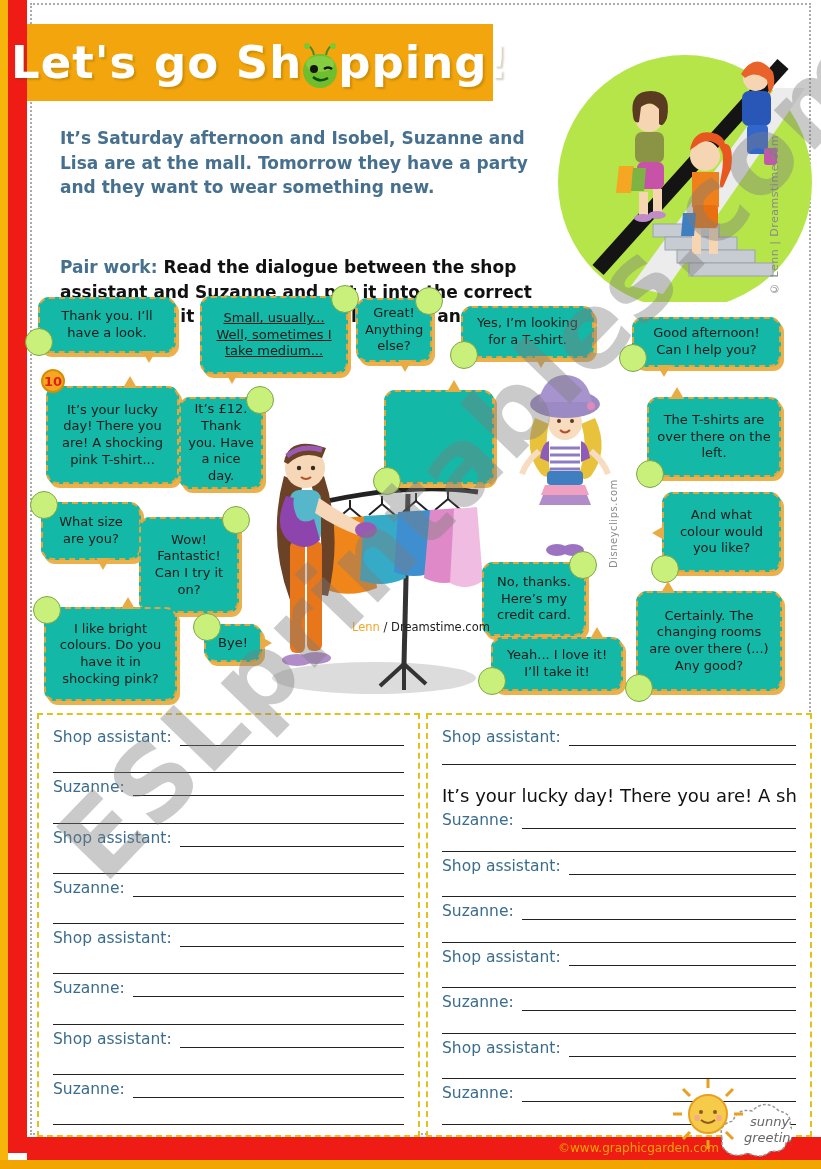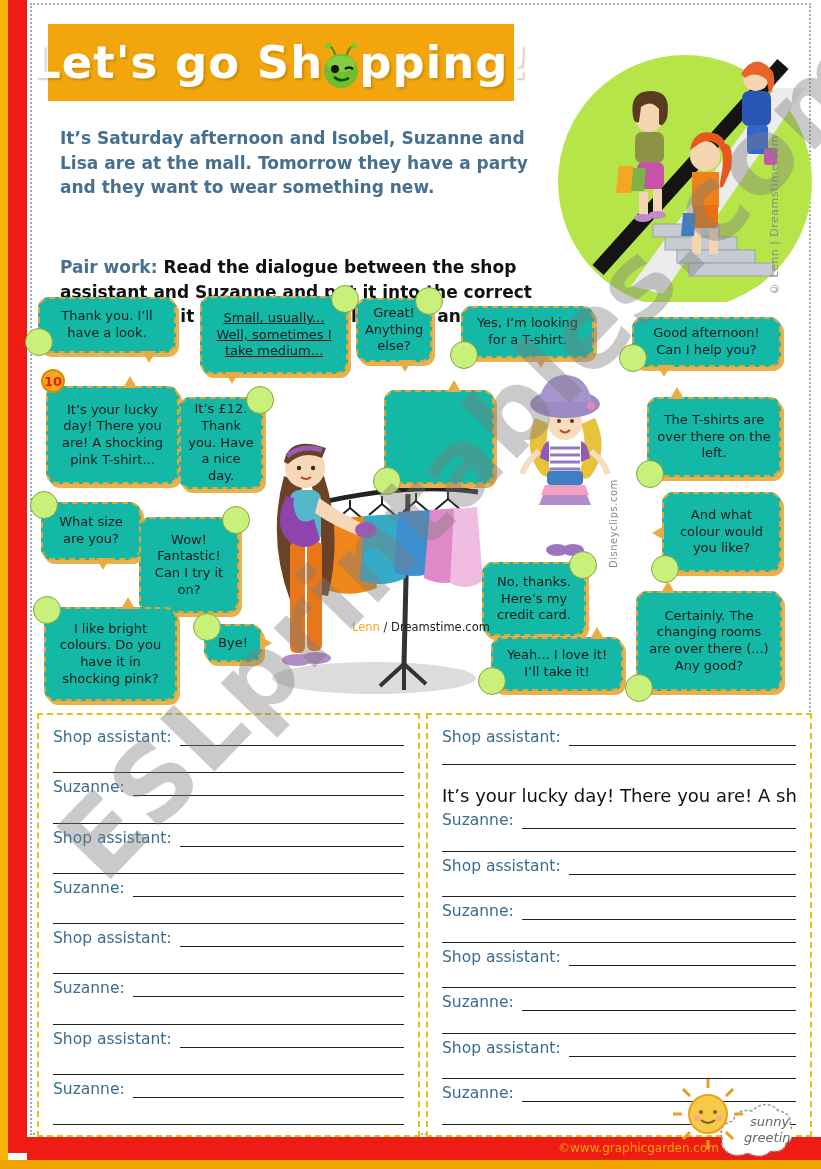--- a/index.html
+++ b/index.html
@@ -9,21 +9,21 @@
   
   .stripe{position:absolute;}
   #stripe-left-yellow{left:0;top:0;width:8px;height:1169px;background:#F7B50C;}
   #stripe-left-red{left:8px;top:0;width:19px;height:1153px;background:#EE1C14;}
   #stripe-bottom-red{left:27px;top:1137px;width:794px;height:25px;background:#EE1C14;}
   #stripe-bottom-yellow{left:0;top:1160px;width:821px;height:9px;background:#F0A500;}
   #sheet-border{position:absolute;left:30px;top:3px;width:781px;height:1132px;
                 border:2px dotted #ABABAB;pointer-events:none;box-sizing:border-box;}
 
   
-  #banner{position:absolute;left:48px;top:24px;width:466px;height:77px;background:#F2A50C;
+  #banner{position:absolute;left:27px;top:24px;width:466px;height:77px;background:#F2A50C;
           display:flex;align-items:center;justify-content:center;}
   #banner h1{margin:0;font-size:45px;font-weight:800;color:#fff;letter-spacing:1px;
              text-shadow:2px 2px 2px rgba(90,70,0,.25);white-space:nowrap;display:flex;align-items:center;}
   #alien{margin:0 -2px;transform:translateY(4px);}
 
   
   .intro-p{position:absolute;left:60px;width:486px;font-size:17px;font-weight:bold;
            line-height:1.45;margin:0;}
   #intro-paragraph{top:126px;color:#46708E;}
   #pairwork-paragraph{top:210px;color:#111;margin-top:45px;}

